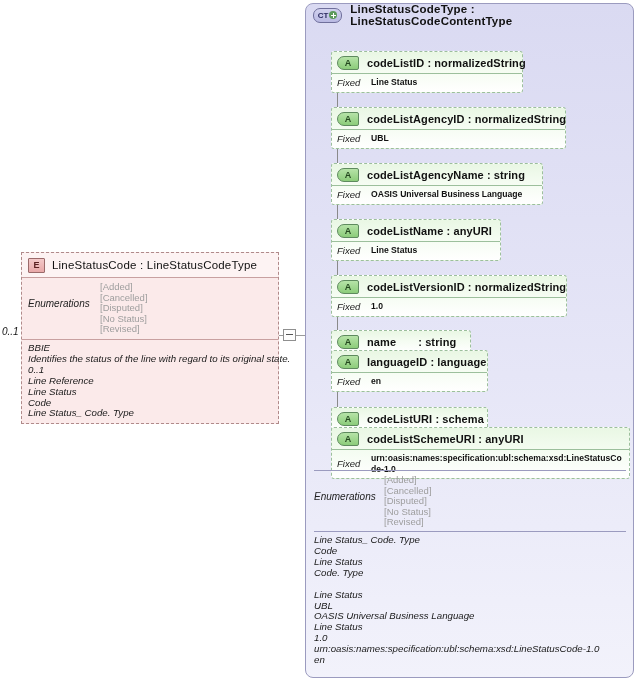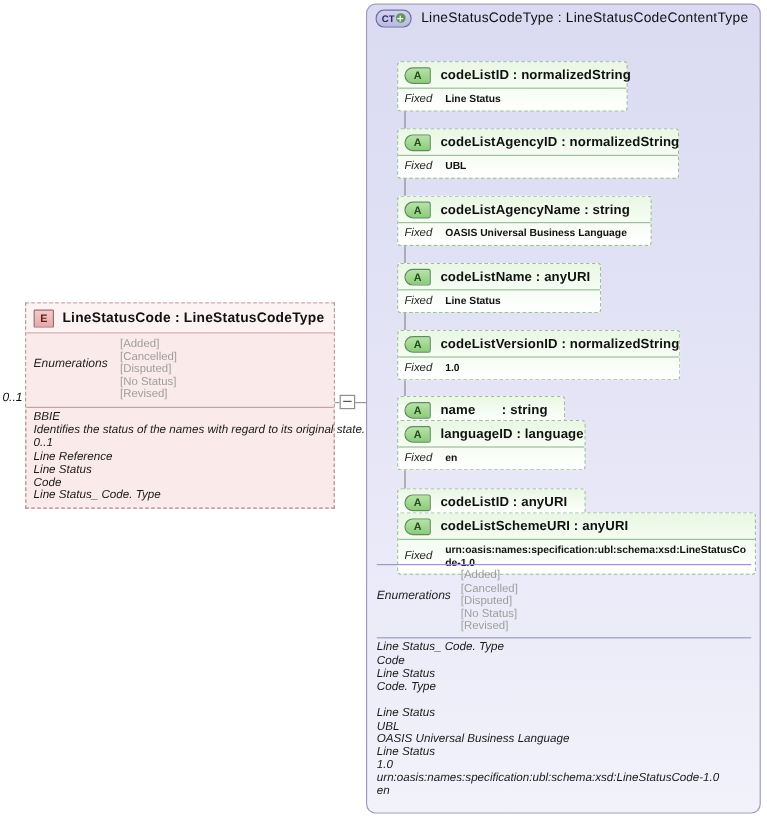--- a/index.html
+++ b/index.html
@@ -19,21 +19,21 @@
     height:24px;display:flex;align-items:center;padding-left:6px;
     border-bottom:1px solid #c8a0a0;background:#fdf3f3;
   }
   .e-icon{
     width:17px;height:15px;border:1px solid #9a6a6a;border-radius:1px;
     background:linear-gradient(180deg,#f3c9c9 0%,#e8a8a8 100%);
     display:flex;align-items:center;justify-content:center;
     font-size:9px;font-weight:bold;color:#5a2020;margin-right:7px;
     box-sizing:border-box;
   }
-  #element-title{font-size:11.5px;font-weight:bold;letter-spacing:.2px;color:#111;}
+  #element-title{font-size:11.5px;font-weight:normal;letter-spacing:.2px;color:#111;}
   #element-enums{
     display:flex;padding:4px 0 4px 6px;border-bottom:1px solid #c8a0a0;
     background:#fbeaea;
   }
   .enum-label{font-style:italic;font-size:10px;width:72px;flex:none;color:#222;margin-top:16px;}
   .enum-values{display:flex;flex-direction:column;color:#9e9e9e;font-size:9.5px;line-height:10.6px;}
   #element-doc{
     padding:3px 6px;font-style:italic;font-size:9.7px;line-height:10.9px;color:#1a1a1a;
   }
   #element-doc div{white-space:nowrap;}
@@ -77,21 +77,21 @@
   .ct-icon .ct-txt{font-size:8px;font-weight:bold;color:#2a2a5e;}
   .ct-icon .ct-plus{
     width:8px;height:8px;border-radius:50%;
     background:#5c9a5c;position:relative;display:inline-block;
   }
   .ct-icon .ct-plus:before,.ct-icon .ct-plus:after{
     content:"";position:absolute;background:#fff;
   }
   .ct-icon .ct-plus:before{left:1.5px;top:3.5px;width:5px;height:1.2px;}
   .ct-icon .ct-plus:after{left:3.4px;top:1.5px;width:1.2px;height:5px;}
-  #ct-title{font-size:11.5px;font-weight:normal;color:#111;letter-spacing:.2px;}
+  #ct-title{font-size:11.5px;font-weight:bold;color:#111;letter-spacing:.2px;}
 
   
   #attr-area{position:relative;padding-left:0;}
   
   #tree-spine{
     position:absolute;left:31px;top:40px;width:1px;background:#8a8a8a;
   }
 
   .attr{
     position:absolute;
@@ -149,21 +149,21 @@
     <div class="enum-values">
       <span>[Added]</span>
       <span>[Cancelled]</span>
       <span>[Disputed]</span>
       <span>[No Status]</span>
       <span>[Revised]</span>
     </div>
   </div>
   <div id="element-doc">
     <div>BBIE</div>
-    <div>Identifies the status of the names with regard to its original state.</div>
+    <div>Identifies the status of the line with regard to its original state.</div>
     <div>0..1</div>
     <div>Line Reference</div>
     <div>Line Status</div>
     <div>Code</div>
     <div>Line Status_ Code. Type</div>
   </div>
 </div>
 
 <div id="cardinality">0..1</div>
 
@@ -262,21 +262,21 @@
       </div>
       <div class="attr-fixed">
         <div class="fx-label">Fixed</div>
         <div class="fx-value">en</div>
       </div>
     </div>
 
     <div class="attr" style="left:25px;top:381px;width:157px;">
       <div class="attr-head">
         <div class="a-icon">A</div>
-        <div class="attr-name">codeListID : anyURI</div>
+        <div class="attr-name">codeListURI : schema</div>
       </div>
     </div>
 
     <div class="attr" style="left:25px;top:401px;width:299px;">
       <div class="attr-head">
         <div class="a-icon">A</div>
         <div class="attr-name">codeListSchemeURI : anyURI</div>
       </div>
       <div class="attr-fixed">
         <div class="fx-label">Fixed</div>

